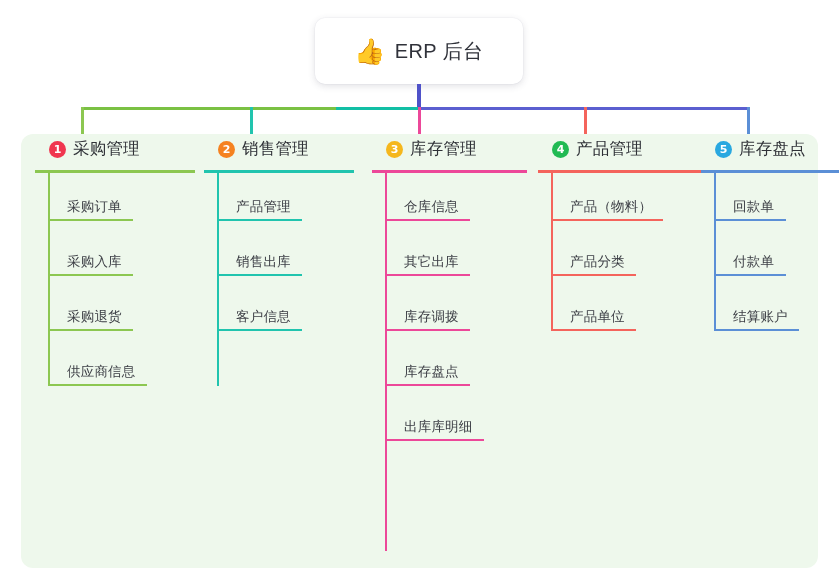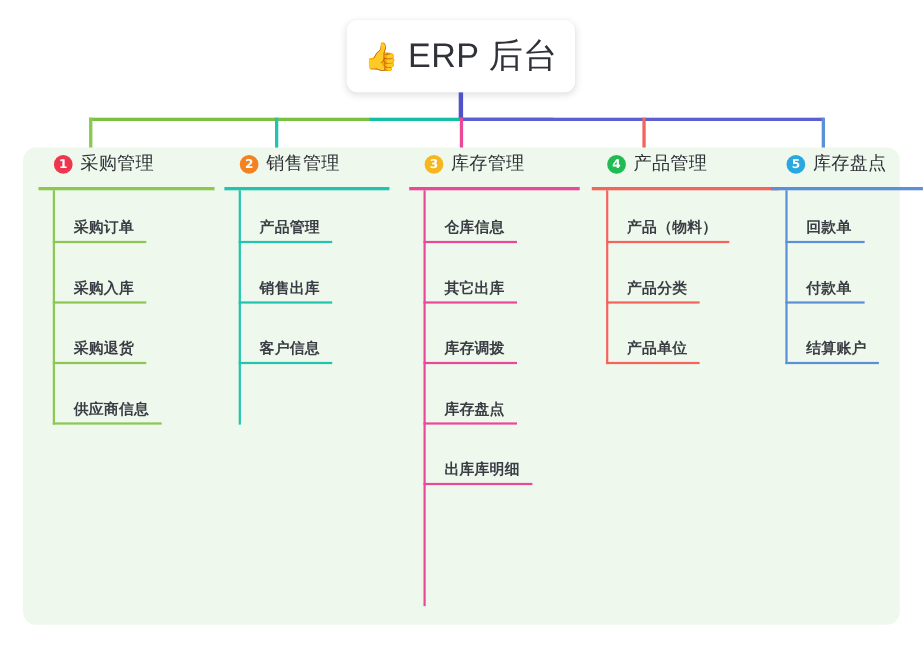--- a/index.html
+++ b/index.html
@@ -31,21 +31,21 @@
     justify-content: center;
     box-sizing: border-box;
   }
   #root-node .root-emoji {
     font-size: 25px;
     line-height: 1;
     margin-right: 9px;
     font-family: "DejaVu Sans", sans-serif;
   }
   #root-node .root-title {
-    font-size: 31px;
+    font-size: 20px;
     color: #30323a;
     letter-spacing: 0.4px;
     white-space: nowrap;
   }
 
   
   .conn {
     position: absolute;
   }
   #root-stem {
@@ -113,21 +113,20 @@
     white-space: nowrap;
     letter-spacing: 0.2px;
   }
   .col-rule {
     height: 3px;
     margin-top: 6px;
   }
   .col-body {
     position: relative;
     margin-top: 0;
-    font-weight: bold;
   }
   .spine {
     position: absolute;
     left: 13px;
     top: 0;
     width: 2px;
   }
   .leaf {
     position: relative;
     height: 55px;

